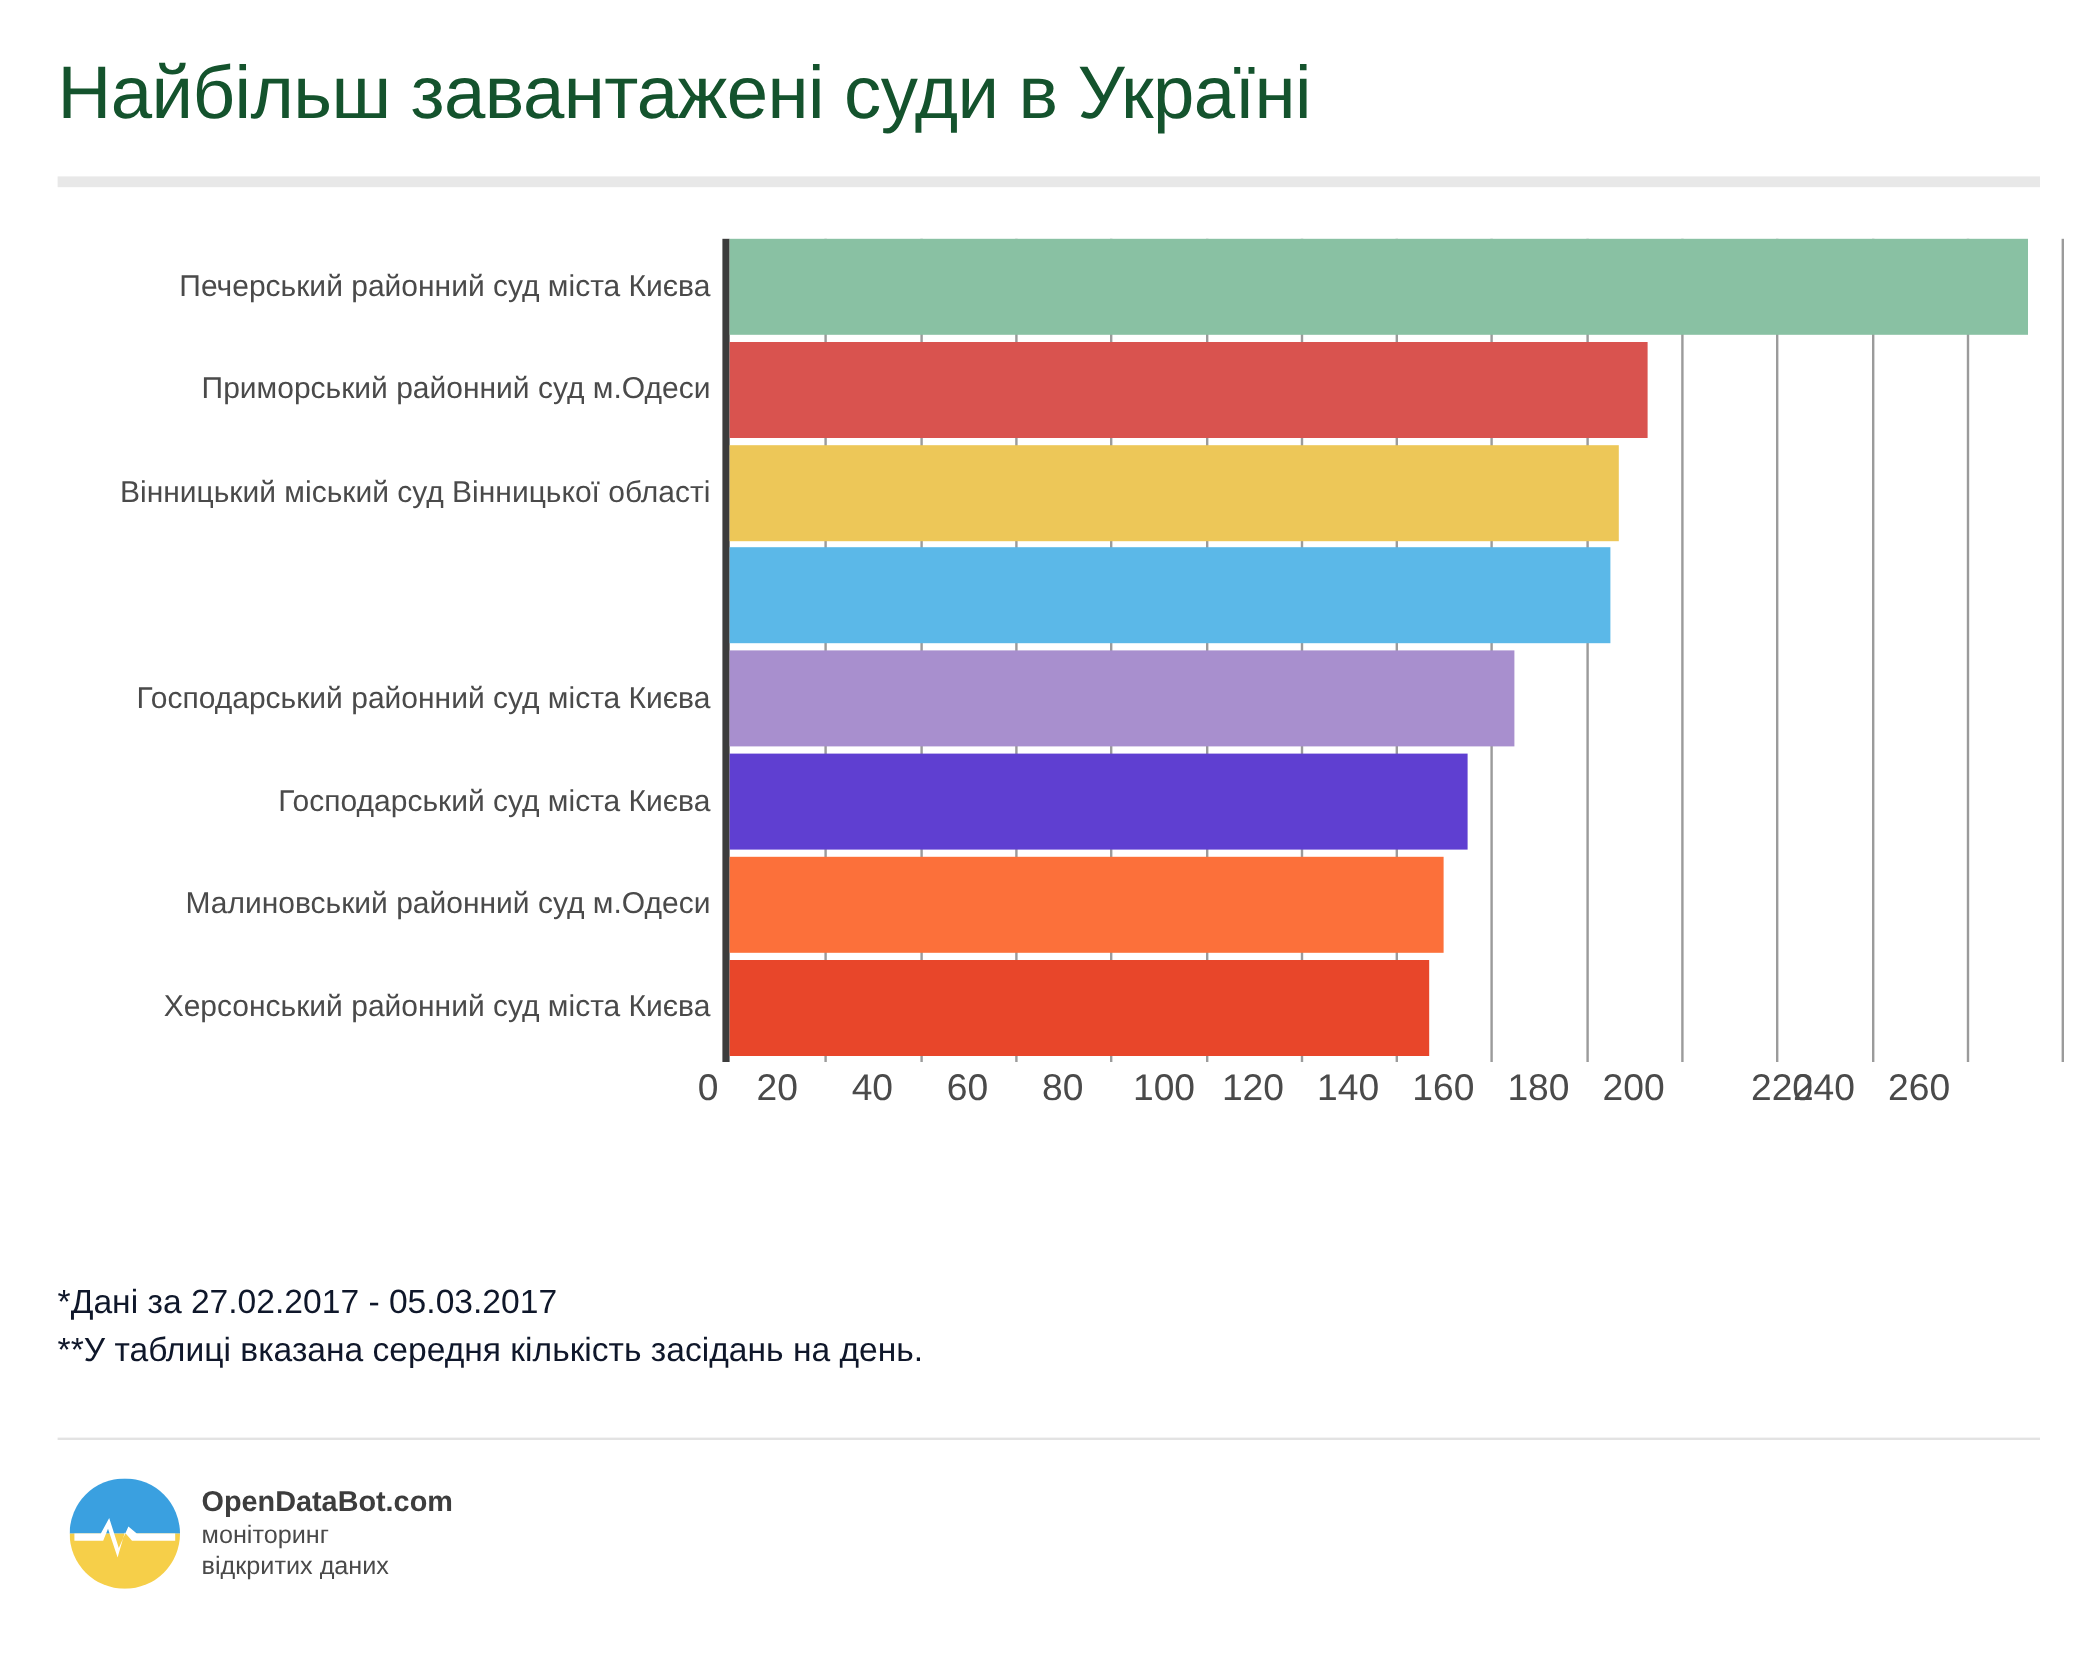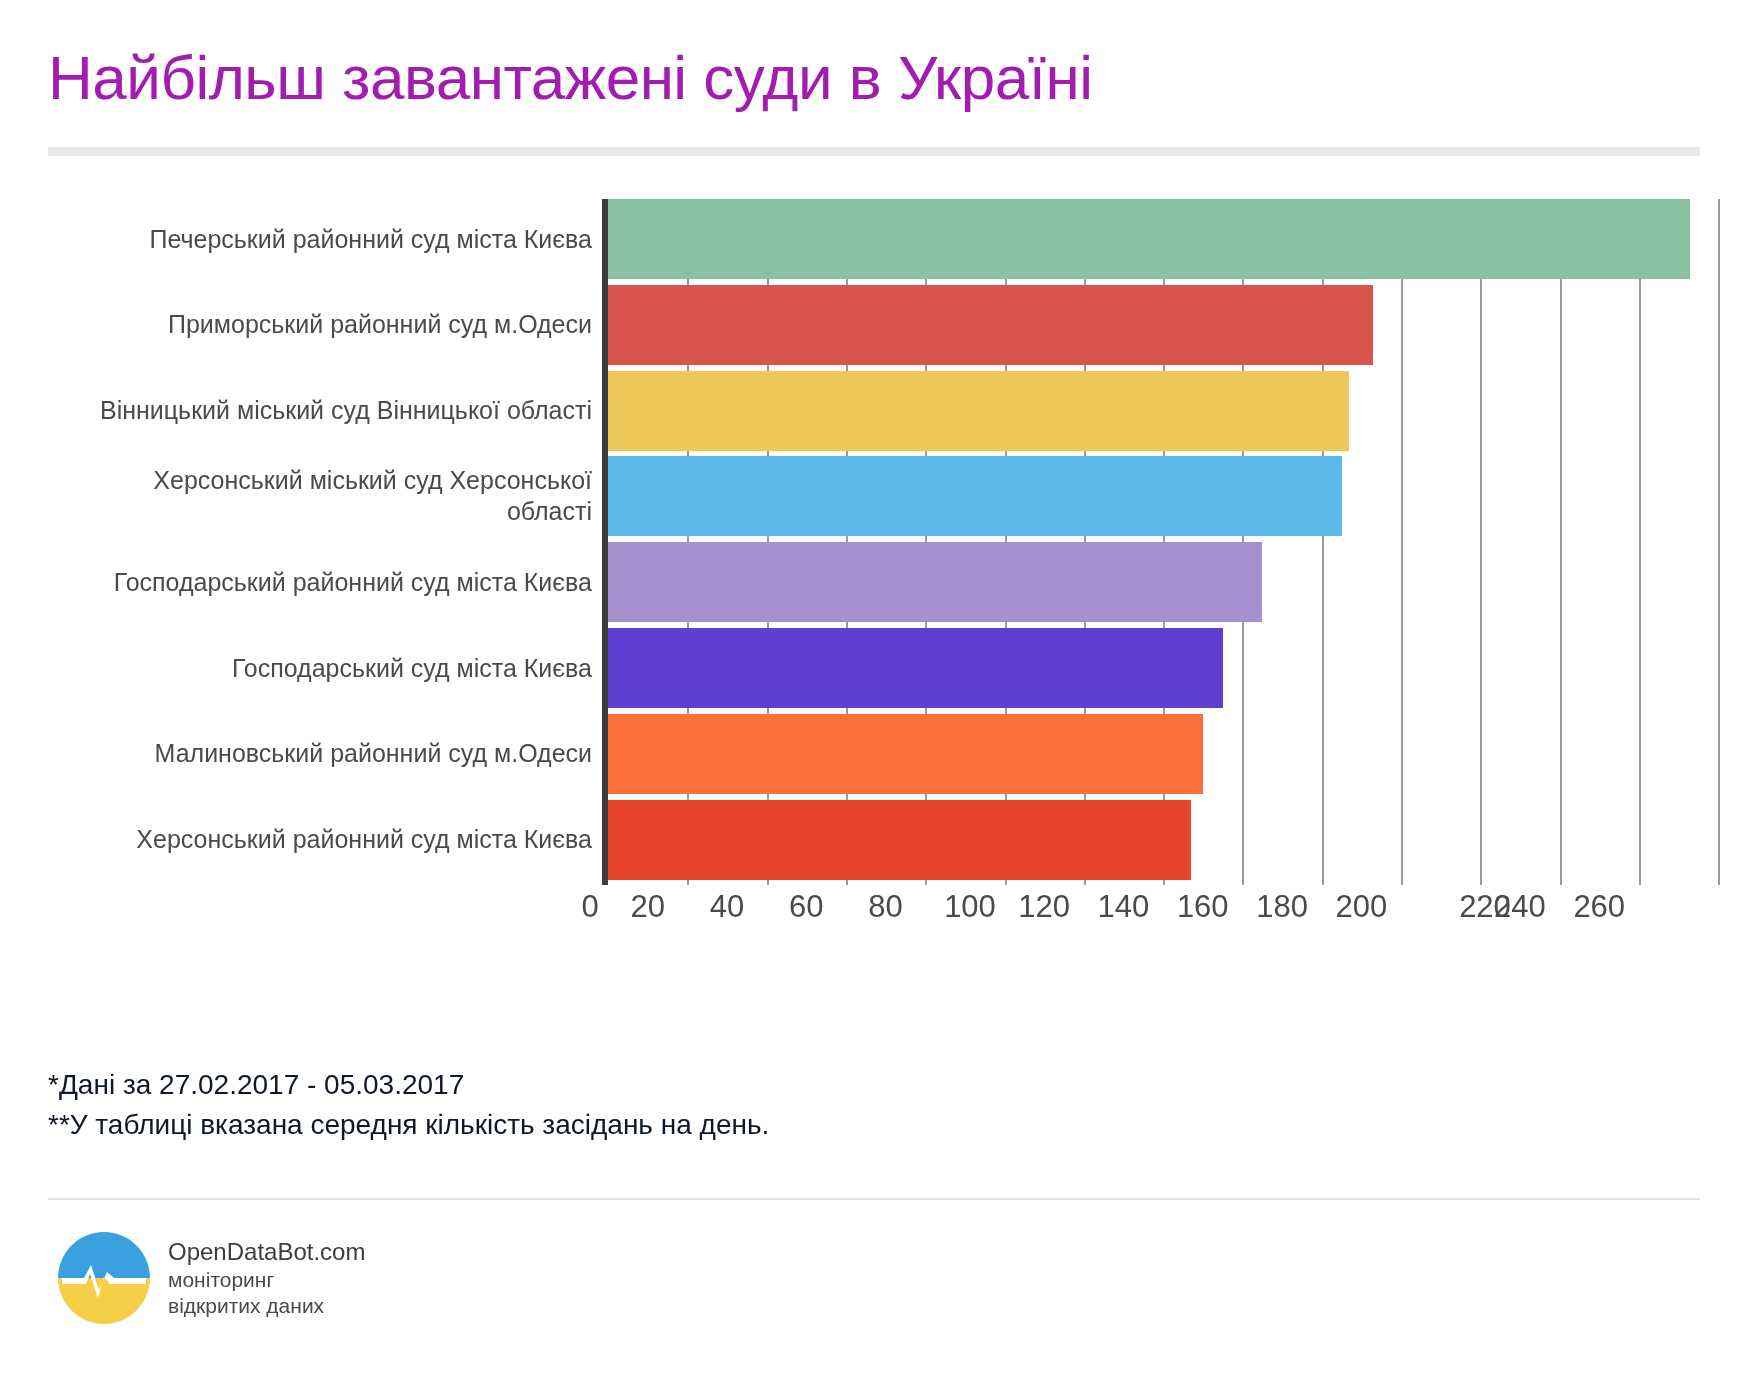--- a/index.html
+++ b/index.html
@@ -8,21 +8,21 @@
     background:#ffffff;
     font-family:"Liberation Sans",sans-serif;
     color:#4a4a4a;
     overflow:hidden;
   }
   .page{position:relative;width:1748px;height:1380px;}
 
   
   .title{
     position:absolute;left:48px;top:42px;
-    font-size:62px;font-weight:400;color:#a21caf;
+    font-size:62px;font-weight:400;color:#14532d;
     letter-spacing:-0.5px;white-space:nowrap;
   }
   .title-rule{
     position:absolute;left:48px;top:147px;width:1652px;height:9px;
     background:#e8e8e8;
   }
 
   
   .chart{
     position:absolute;left:0;top:185px;width:1748px;height:760px;
@@ -74,37 +74,36 @@
     position:absolute;left:58px;top:1232px;display:flex;align-items:center;
   }
   .logo{
     position:relative;width:92px;height:92px;border-radius:50%;
     overflow:hidden;flex:0 0 92px;
   }
   .logo .top{position:absolute;left:0;top:0;width:92px;height:46px;background:#3aa0e0;}
   .logo .bot{position:absolute;left:0;top:46px;width:92px;height:46px;background:#f6cf49;}
   .logo svg{position:absolute;left:0;top:0;}
   .footer-text{margin-left:18px;}
-  .brand{font-size:24px;font-weight:normal;color:#3d3d3d;line-height:30px;text-align:center;}
+  .brand{font-size:24px;font-weight:bold;color:#3d3d3d;line-height:30px;text-align:center;}
   .brand-sub{font-size:21px;color:#4a4a4a;line-height:26px;}
 </style>
 </head>
 <body>
 
 <div class="page">
 
   <div class="title">Найбільш завантажені суди в Україні</div>
   <div class="title-rule"></div>
 
   <div class="chart">
     <div class="cat-col" id="cat-col">
         <div class="cat-label" style="top: 99.8px; height: 80px;">Приморський районний суд м.Одеси</div>
         <div class="cat-label" style="top: 14px; height: 80px;">Печерський районний суд міста Києва</div>
         <div class="cat-label" style="top: 185.6px; height: 80px;">Вінницький міський суд Вінницької області</div>
-        <div class="cat-label" style="top: 271.4px; height: 80px;">Херсонський міський суд Херсонської області</div>
         <div class="cat-label" style="top: 357.2px; height: 80px;">Господарський районний суд міста Києва</div>
         <div class="cat-label" style="top: 443px; height: 80px;">Господарський суд міста Києва</div>
         <div class="cat-label" style="top: 528.8px; height: 80px;">Малиновський районний суд м.Одеси</div>
         <div class="cat-label" style="top: 614.6px; height: 80px;">Херсонський районний суд міста Києва</div>
       </div>
     <div class="plot" id="plot">
       <div class="axis-line"></div>
     <div class="gridline" style="left: 79.3px;"></div>
         <div class="gridline" style="left: 158.6px;"></div>
         <div class="gridline" style="left: 237.9px;"></div>

